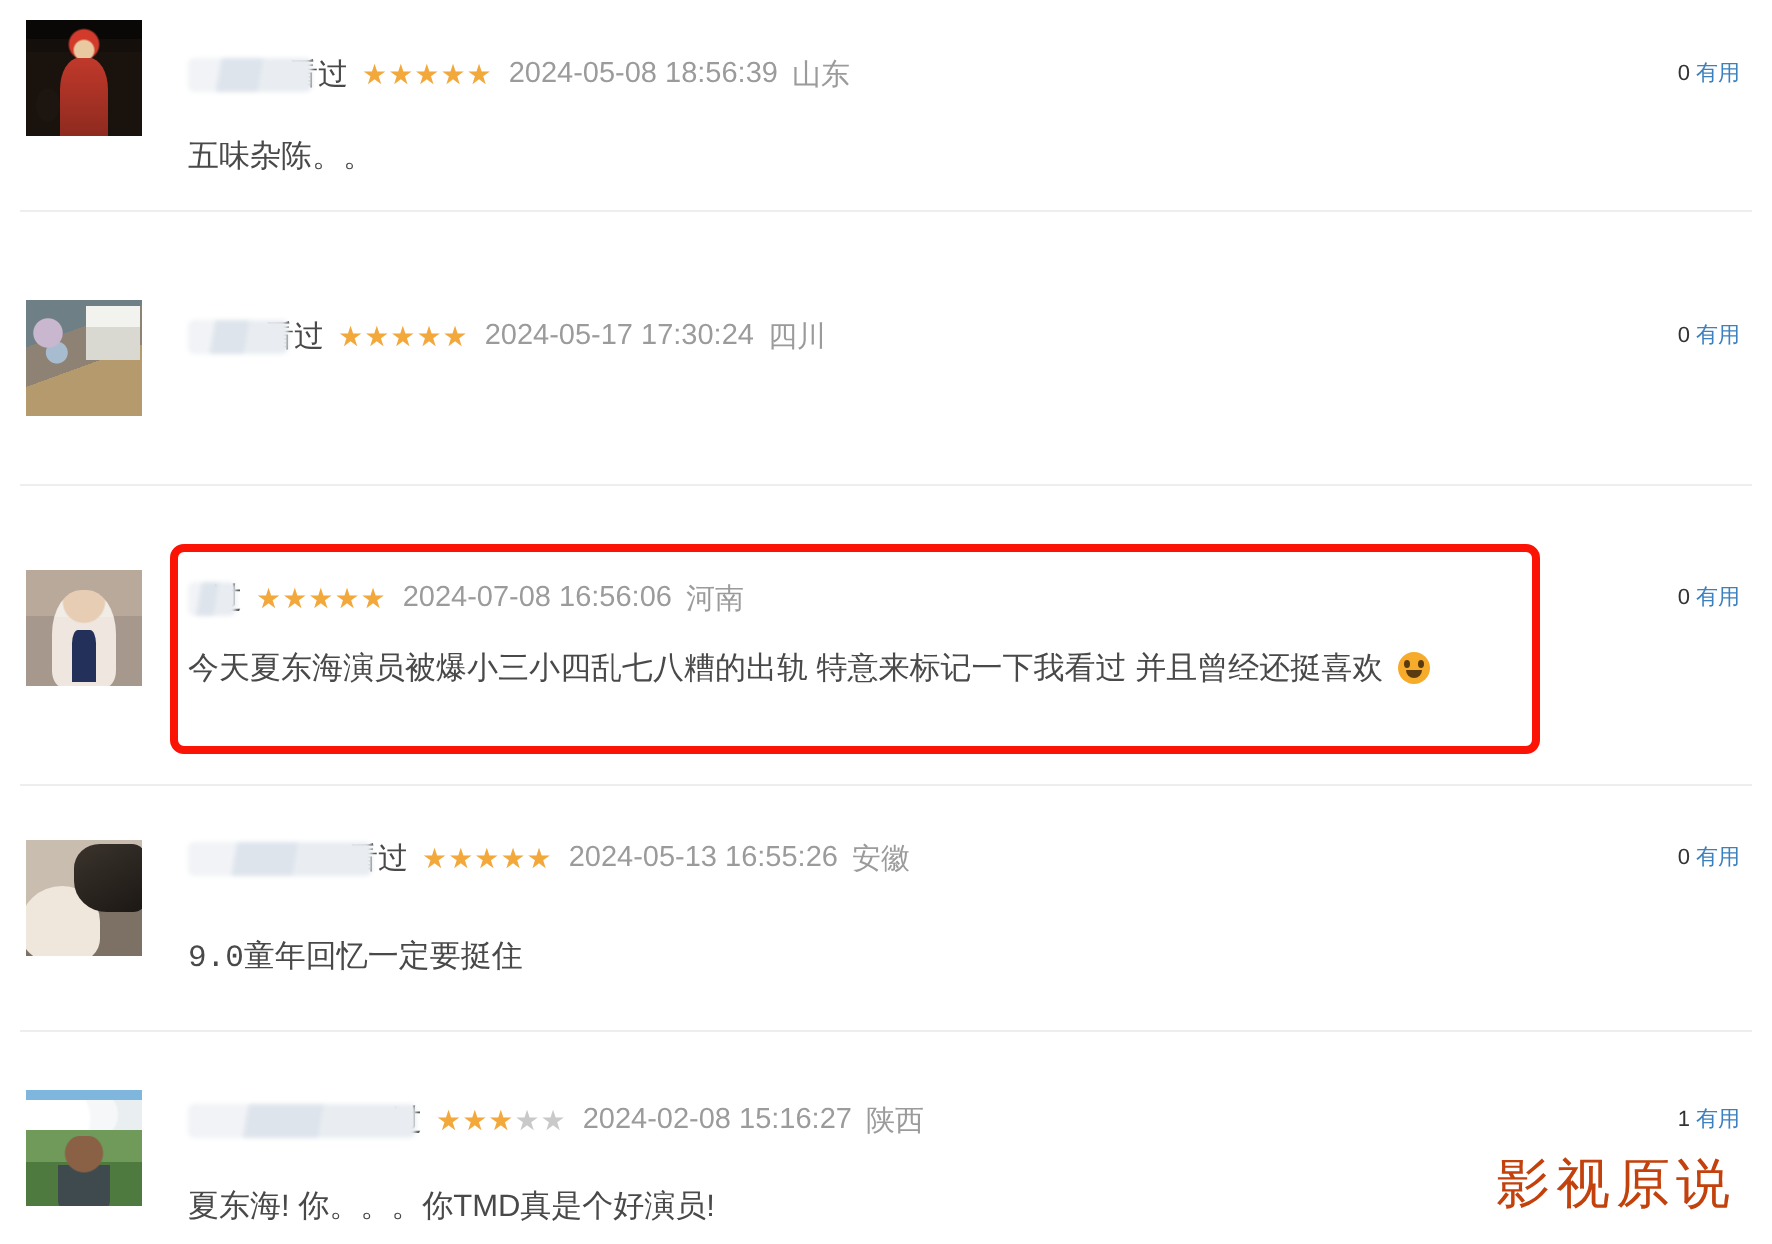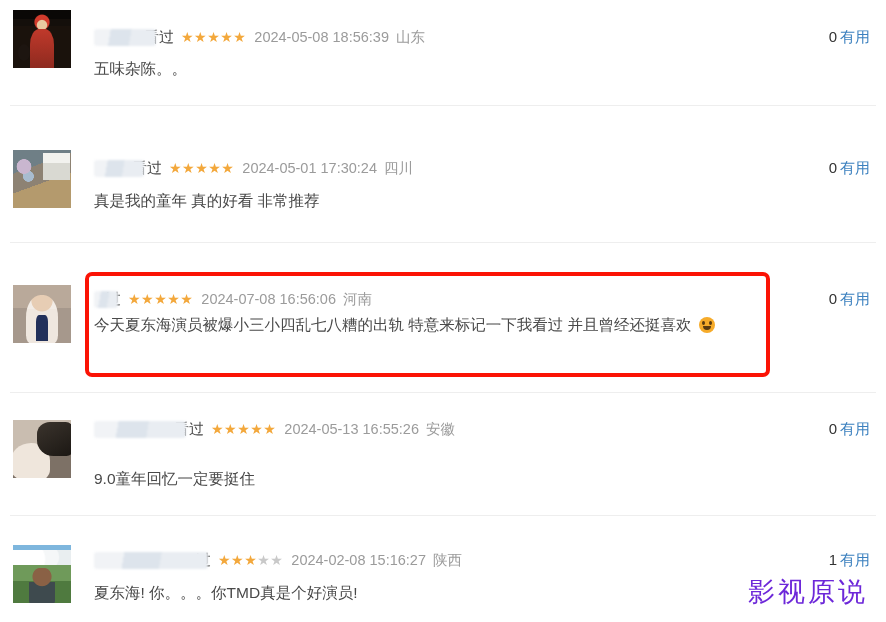--- a/index.html
+++ b/index.html
@@ -258,21 +258,21 @@
     width: 8px; height: 4px;
     background: #5a3a10;
     border-radius: 0 0 6px 6px;
   }
 
   
   .useful {
     position: absolute;
     right: 16px;
     top: 0;
-    font-size: 15px;
+    font-size: 11px;
     white-space: nowrap;
     line-height: 22px;
   }
   .useful-count {
     color: #333333;
   }
   .useful-label {
     color: #3b80bf;
     margin-left: 3px;
   }
@@ -294,21 +294,21 @@
     z-index: 5;
   }
 
   
   .watermark {
     position: absolute;
     right: 18px;
     bottom: 12px;
     font-size: 27px;
     letter-spacing: 3px;
-    color: #6d28d9;
+    color: #c2410c;
     font-family: "DejaVu Sans", "Liberation Sans", sans-serif;
     user-select: none;
     z-index: 6;
   }
 </style>
 </head>
 <body>
 
 <div id="comment-list">
     <div class="comment-row" style="position: absolute; left: 0px; top: 10px; width: 886px;">
@@ -317,97 +317,96 @@
           <div class="avatar-img av1"></div>
         </div>
         <div class="comment-body">
           <div class="meta-line" style="margin-top: 16px;">
             <span class="username-redacted" style="width: 62px;"></span>
             <span class="watched-label">看过</span>
             <span class="stars"><span class="star-on">★</span><span class="star-on">★</span><span class="star-on">★</span><span class="star-on">★</span><span class="star-on">★</span></span>
             <span class="timestamp">2024-05-08 18:56:39</span>
             <span class="region">山东</span>
           </div>
-          <div class="comment-text" style="margin-top: 10px;"><span>五味杂陈。。</span></div>
+          <div class="comment-text" style="margin-top: 20px;"><span>五味杂陈。。</span></div>
         </div>
         <div class="useful" style="top: 16px;"><span class="useful-count">0</span><span class="useful-label">有用</span></div>
       </div>
     </div>
     <div class="separator" style="position: absolute; left: 0px; right: 0px; top: 105px;"></div>
     <div class="comment-row" style="position: absolute; left: 0px; top: 140px; width: 886px;">
       <div class="comment-inner">
         <div class="avatar" style="margin-top: 10px;">
           <div class="avatar-img av2"></div>
         </div>
         <div class="comment-body">
           <div class="meta-line" style="margin-top: 17px;">
             <span class="username-redacted" style="width: 50px;"></span>
             <span class="watched-label">看过</span>
             <span class="stars"><span class="star-on">★</span><span class="star-on">★</span><span class="star-on">★</span><span class="star-on">★</span><span class="star-on">★</span></span>
-            <span class="timestamp">2024-05-01 17:30:24</span>
+            <span class="timestamp">2024-05-17 17:30:24</span>
             <span class="region">四川</span>
           </div>
-          <div class="comment-text" style="margin-top: 11px;"><span>真是我的童年 真的好看 非常推荐</span></div>
         </div>
         <div class="useful" style="top: 17px;"><span class="useful-count">0</span><span class="useful-label">有用</span></div>
       </div>
     </div>
     <div class="separator" style="position: absolute; left: 0px; right: 0px; top: 242px;"></div>
     <div class="comment-row" style="position: absolute; left: 0px; top: 275px; width: 886px;">
       <div class="comment-inner">
         <div class="avatar" style="margin-top: 10px;">
           <div class="avatar-img av3"></div>
         </div>
         <div class="comment-body">
           <div class="meta-line" style="margin-top: 13px;">
             <span class="username-redacted" style="width: 24px;"></span>
             <span class="watched-label">过</span>
             <span class="stars"><span class="star-on">★</span><span class="star-on">★</span><span class="star-on">★</span><span class="star-on">★</span><span class="star-on">★</span></span>
             <span class="timestamp">2024-07-08 16:56:06</span>
             <span class="region">河南</span>
           </div>
-          <div class="comment-text" style="margin-top: 4px;"><span>今天夏东海演员被爆小三小四乱七八糟的出轨 特意来标记一下我看过 并且曾经还挺喜欢</span> <span class="emoji-face"></span></div>
+          <div class="comment-text" style="margin-top: 14px;"><span>今天夏东海演员被爆小三小四乱七八糟的出轨 特意来标记一下我看过 并且曾经还挺喜欢</span> <span class="emoji-face"></span></div>
         </div>
         <div class="useful" style="top: 13px;"><span class="useful-count">0</span><span class="useful-label">有用</span></div>
       </div>
     </div>
     <div class="separator" style="position: absolute; left: 0px; right: 0px; top: 392px;"></div>
     <div class="comment-row" style="position: absolute; left: 0px; top: 410px; width: 886px;">
       <div class="comment-inner">
         <div class="avatar" style="margin-top: 10px;">
           <div class="avatar-img av4"></div>
         </div>
         <div class="comment-body">
           <div class="meta-line" style="margin-top: 8px;">
             <span class="username-redacted" style="width: 92px;"></span>
             <span class="watched-label">看过</span>
             <span class="stars"><span class="star-on">★</span><span class="star-on">★</span><span class="star-on">★</span><span class="star-on">★</span><span class="star-on">★</span></span>
             <span class="timestamp">2024-05-13 16:55:26</span>
             <span class="region">安徽</span>
           </div>
-          <div class="comment-text" style="margin-top: 28px;"><span>9.0童年回忆一定要挺住</span></div>
+          <div class="comment-text" style="margin-top: 28px; font-family: Liberation Mono, monospace;"><span>9.0童年回忆一定要挺住</span></div>
         </div>
         <div class="useful" style="top: 8px;"><span class="useful-count">0</span><span class="useful-label">有用</span></div>
       </div>
     </div>
     <div class="separator" style="position: absolute; left: 0px; right: 0px; top: 515px;"></div>
     <div class="comment-row" style="position: absolute; left: 0px; top: 540px; width: 886px;">
       <div class="comment-inner">
         <div class="avatar" style="margin-top: 5px;">
           <div class="avatar-img av5"></div>
         </div>
         <div class="comment-body">
           <div class="meta-line" style="margin-top: 9px;">
             <span class="username-redacted" style="width: 114px;"></span>
             <span class="watched-label">过</span>
             <span class="stars"><span class="star-on">★</span><span class="star-on">★</span><span class="star-on">★</span><span class="star-off">★</span><span class="star-off">★</span></span>
             <span class="timestamp">2024-02-08 15:16:27</span>
             <span class="region">陕西</span>
           </div>
-          <div class="comment-text" style="margin-top: 11px;"><span>夏东海! 你。。。你TMD真是个好演员!</span></div>
+          <div class="comment-text" style="margin-top: 22px;"><span>夏东海! 你。。。你TMD真是个好演员!</span></div>
         </div>
         <div class="useful" style="top: 9px;"><span class="useful-count">1</span><span class="useful-label">有用</span></div>
       </div>
     </div>
   </div>
 
 <div class="watermark">影视原说</div>
 
 <div class="highlight-box" style="left: 85px; top: 272px; width: 685px; height: 105px; border-color: rgb(251, 19, 5);"></div>
 

